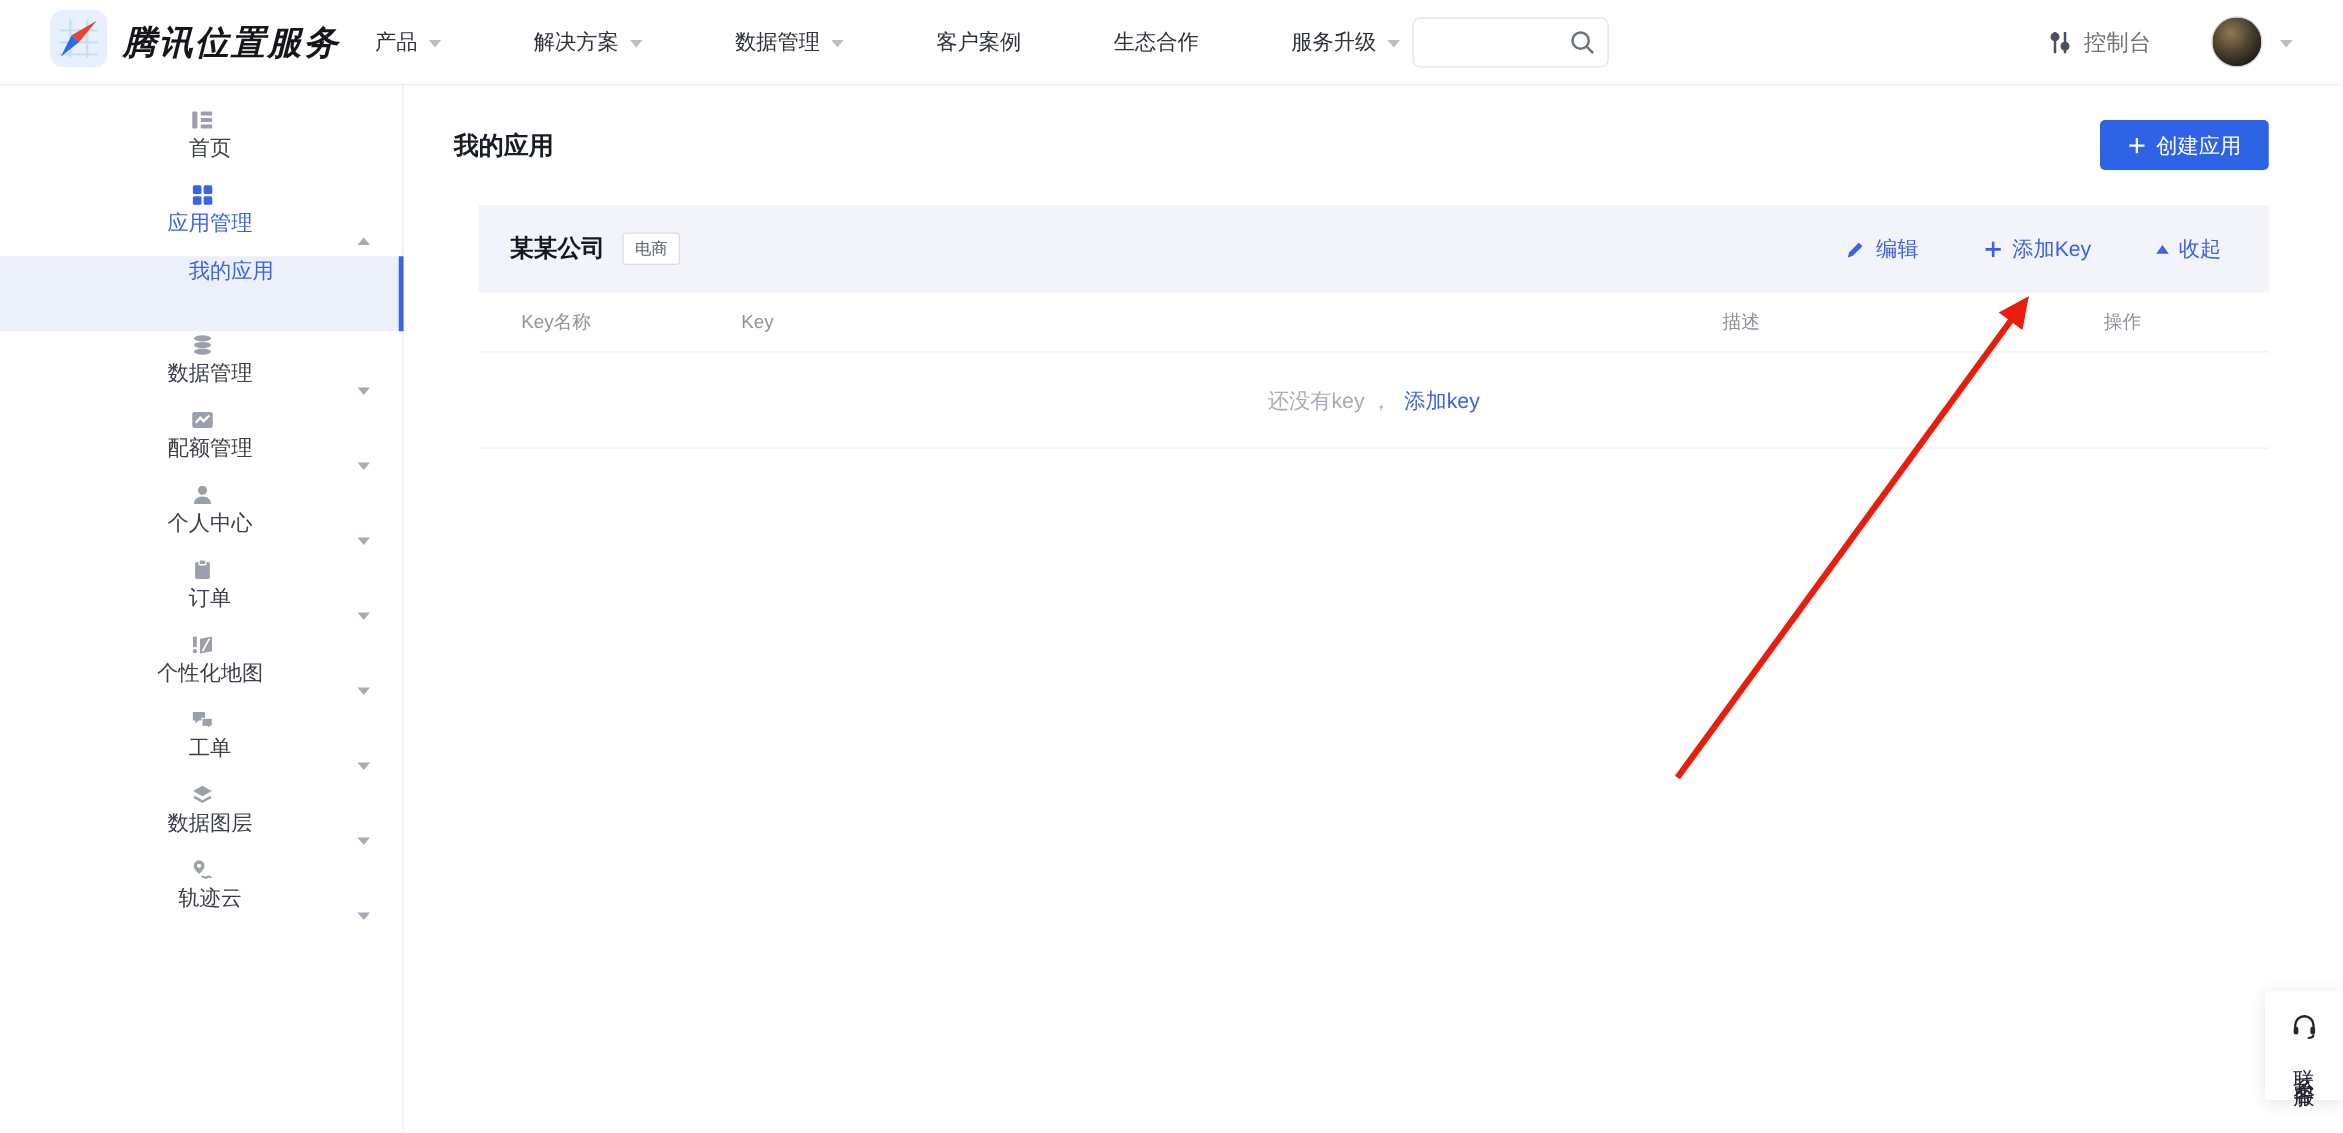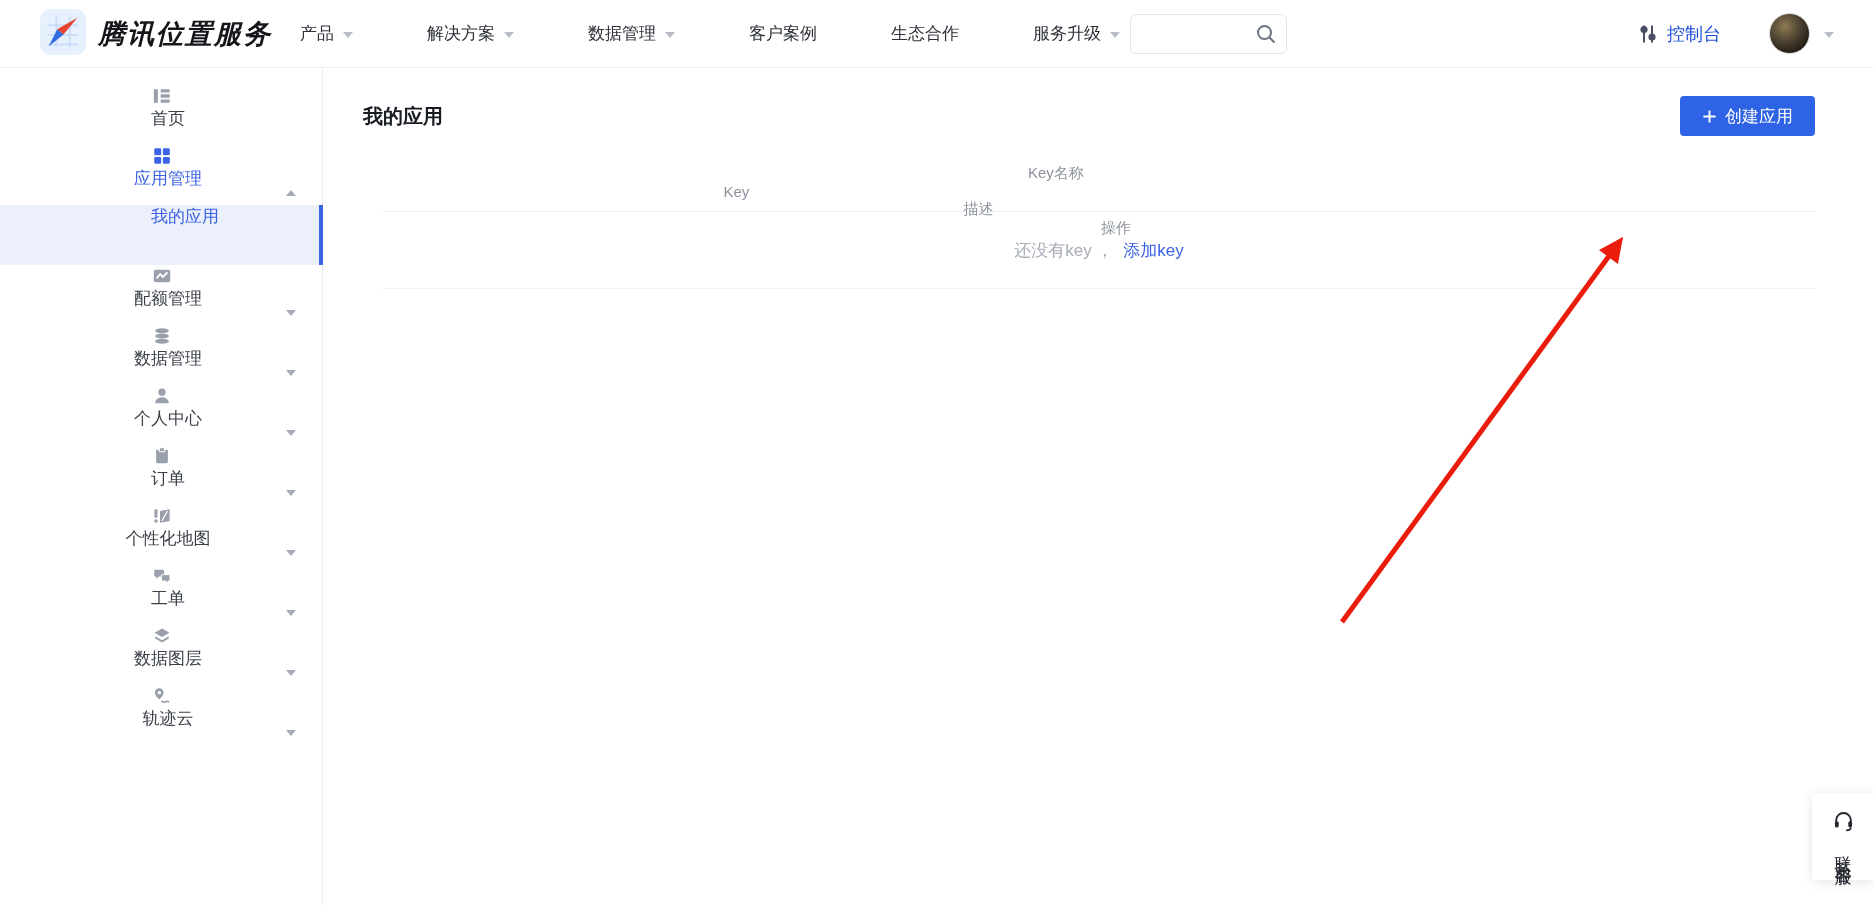--- a/index.html
+++ b/index.html
@@ -16,21 +16,21 @@
   .topnav-item { display:flex; align-items:center; font-size:17px; color:#2d3138;
     cursor:pointer; white-space:nowrap; }
   .tri { width:0; height:0; display:inline-block; }
   .tri-down-sm { border-left:5px solid transparent; border-right:5px solid transparent;
     border-top:6px solid #b9bdc6; margin-left:9px; margin-top:2px; }
   .search-wrap { margin-left:auto; position:relative; width:157px; height:40px; }
   .search-wrap input { width:100%; height:100%; border:1px solid #e2e4e9; border-radius:6px;
     outline:none; padding:0 38px 0 12px; font-size:15px; color:#333; background:#fff; }
   .search-icon { position:absolute; right:10px; top:9px; cursor:pointer; }
   .console { display:flex; align-items:center; margin-left:350px; cursor:pointer;
-    font-size:18px; color:#1d4ed8; white-space:nowrap; }
+    font-size:18px; color:#737373; white-space:nowrap; }
   .console svg { margin-right:8px; }
   .avatar { width:41px; height:41px; border-radius:50%; margin-left:48px; cursor:pointer;
     background:radial-gradient(circle at 38% 32%, #8d7b52 0%, #4a4030 45%, #17130c 85%);
     border:1px solid #d8d8d8; }
   .user-caret { margin-left:14px; cursor:pointer; }
 
   
   .shell { display:flex; height:838px; }
   .sidebar { width:323px; border-right:1px solid #eaecf0; padding-top:17px; background:#fff; flex:none; }
   .side-item { height:60px; display:flex; align-items:center; padding:0 26px 0 40px;
@@ -60,21 +60,21 @@
     padding:0 38px 0 25px; }
   .app-name { font-size:19px; font-weight:bold; color:#15181e; }
   .app-tag { margin-left:14px; font-size:13px; color:#596070; background:#fff;
     border:1px solid #d9dce3; border-radius:3px; padding:3px 9px; }
   .card-actions { margin-left:auto; display:flex; align-items:center; gap:52px; }
   .action-link { display:flex; align-items:center; gap:8px; font-size:17px; color:#3b62e2;
     cursor:pointer; white-space:nowrap; }
   .tri-up-blue { border-left:5px solid transparent; border-right:5px solid transparent;
     border-bottom:7px solid #3b62e2; }
   .table-head { display:flex; align-items:center; height:48px; padding-left:34px;
-    font-size:15px; color:#8d929c; border-bottom:1px solid #eef0f3;flex-direction:column; }
+    font-size:15px; color:#8d929c; border-bottom:1px solid #eef0f3; }
   .col-keyname { width:176px; } .col-key { width:785px; } .col-desc { width:305px;font-family:Liberation Mono, monospace; }
   .col-op { flex:1; }
   .empty-row { height:77px; display:flex; align-items:center; justify-content:center;
     border-bottom:1px solid #eef0f3; font-size:17px; }
   .empty-text { color:#a6abb5; }
   .empty-link { color:#3b62e2; margin-left:10px; cursor:pointer; }
 
   
   .arrow-overlay { position:absolute; left:0; top:0; width:1874px; height:906px;
     pointer-events:none; z-index:40; }
@@ -179,38 +179,38 @@
       <span>应用管理</span>
       <span class="caret tri tri-up"></span>
     </div>
 
     <div class="side-item side-sub selected">
       <span>我的应用</span>
     </div>
 
     <div class="side-item">
       <span class="side-ic">
+        <svg width="20" height="20" viewBox="0 0 22 22" fill="#9aa0ab">
+          <ellipse cx="11" cy="5.2" rx="7.5" ry="2.7"></ellipse>
+          <ellipse cx="11" cy="11" rx="7.5" ry="2.7"></ellipse>
+          <ellipse cx="11" cy="16.8" rx="7.5" ry="2.7"></ellipse>
+        </svg>
+      </span>
+      <span>数据管理</span>
+      <span class="caret tri tri-down"></span>
+    </div>
+
+    <div class="side-item">
+      <span class="side-ic">
         <svg width="20" height="20" viewBox="0 0 22 22">
           <rect x="2" y="4" width="18" height="14" rx="2" fill="#9aa0ab"></rect>
           <polyline points="5,13.5 9,9 12,12 17,7" stroke="#fff" stroke-width="2" fill="none"></polyline>
         </svg>
       </span>
       <span>配额管理</span>
-      <span class="caret tri tri-down"></span>
-    </div>
-
-    <div class="side-item">
-      <span class="side-ic">
-        <svg width="20" height="20" viewBox="0 0 22 22" fill="#9aa0ab">
-          <ellipse cx="11" cy="5.2" rx="7.5" ry="2.7"></ellipse>
-          <ellipse cx="11" cy="11" rx="7.5" ry="2.7"></ellipse>
-          <ellipse cx="11" cy="16.8" rx="7.5" ry="2.7"></ellipse>
-        </svg>
-      </span>
-      <span>数据管理</span>
       <span class="caret tri tri-down"></span>
     </div>
 
     <div class="side-item">
       <span class="side-ic">
         <svg width="20" height="20" viewBox="0 0 22 22" fill="#9aa0ab">
           <circle cx="11" cy="6.8" r="4"></circle>
           <path d="M3.5 19c0-4.2 3.4-6.6 7.5-6.6s7.5 2.4 7.5 6.6z"></path>
         </svg>
       </span>
@@ -282,20 +282,42 @@
       <h1 class="page-title">我的应用</h1>
       <button class="create-btn">
         <svg width="15" height="15" viewBox="0 0 16 16">
           <path d="M8 1.5v13M1.5 8h13" stroke="#fff" stroke-width="2"></path>
         </svg>
         <span>创建应用</span>
       </button>
     </div>
 
     <section class="card">
+      <div class="card-header">
+        <span class="app-name">某某公司</span>
+        <span class="app-tag">电商</span>
+        <div class="card-actions">
+          <span class="action-link">
+            <svg width="17" height="17" viewBox="0 0 18 18">
+              <path d="M2.3 15.8l1.3-4.3 8.2-8.2 3 3-8.2 8.2z" fill="#3b62e2"></path>
+            </svg>
+            <span>编辑</span>
+          </span>
+          <span class="action-link">
+            <svg width="15" height="15" viewBox="0 0 16 16">
+              <path d="M8 1.5v13M1.5 8h13" stroke="#3b62e2" stroke-width="2.2"></path>
+            </svg>
+            <span>添加Key</span>
+          </span>
+          <span class="action-link">
+            <span class="tri tri-up-blue"></span>
+            <span>收起</span>
+          </span>
+        </div>
+      </div>
 
       <div class="table-head">
         <span class="col-keyname">Key名称</span>
         <span class="col-key">Key</span>
         <span class="col-desc">描述</span>
         <span class="col-op">操作</span>
       </div>
 
       <div class="empty-row">
         <span class="empty-text">还没有key ，</span>

